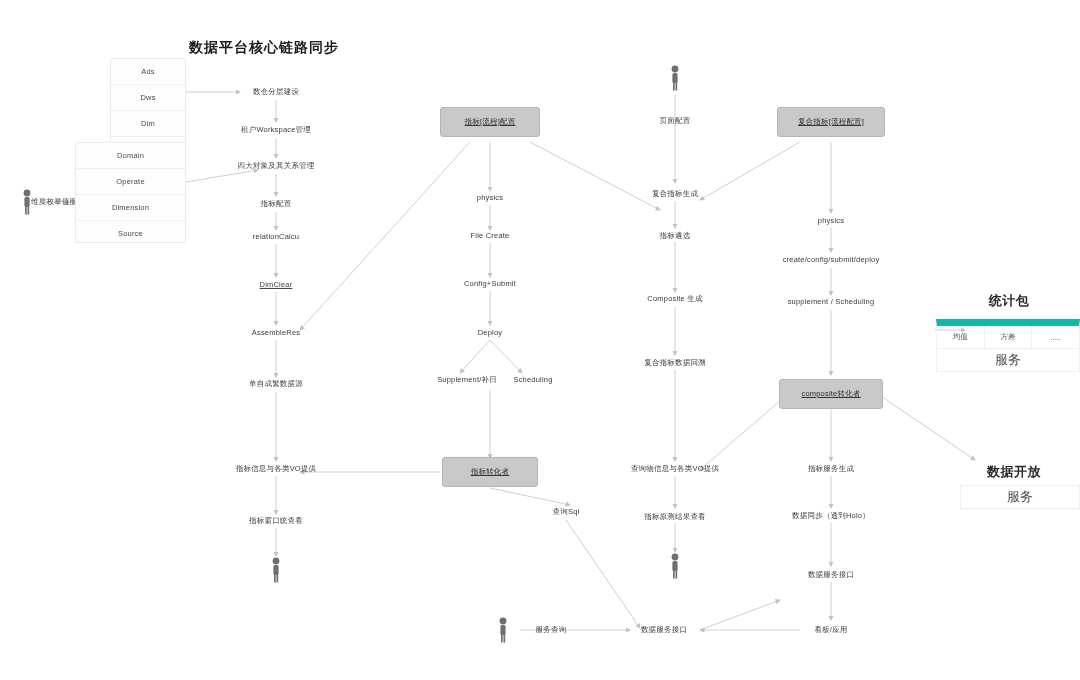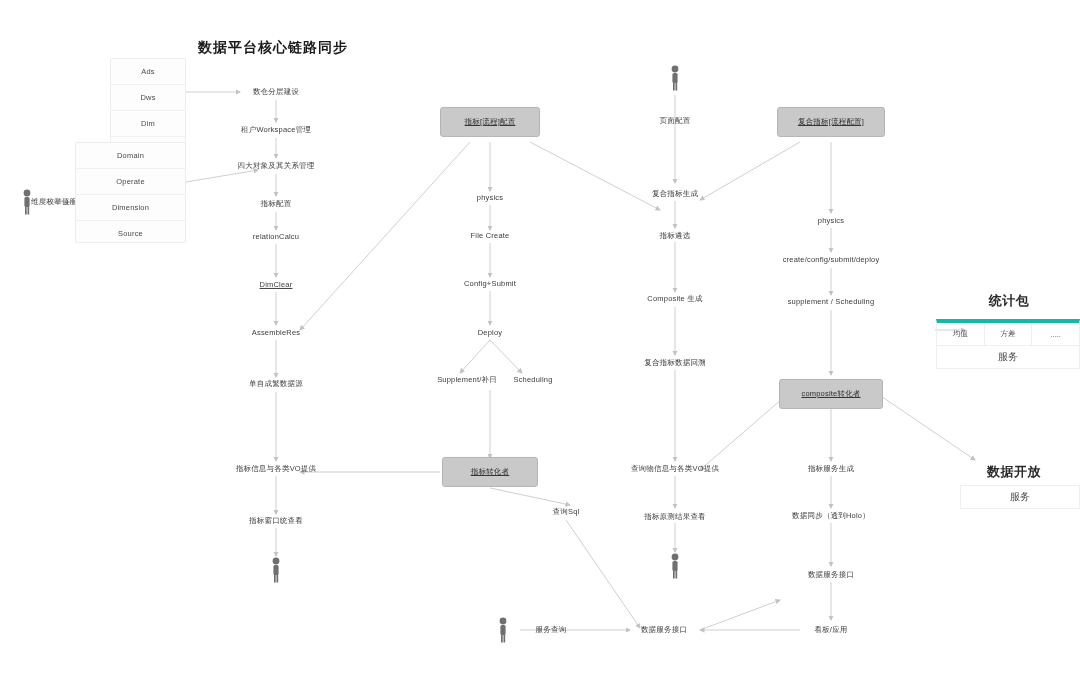--- a/index.html
+++ b/index.html
@@ -83,37 +83,37 @@
   .statbox {
     position: absolute;
     box-sizing: border-box;
   }
   .statbox .srow {
     display: flex;
     border: 1px solid #efefef;
     border-top: none;
     height: 22px;
   }
-  .statbox .srow:first-of-type { border-top: 4px solid #14b8a6; }
+  .statbox .srow:first-of-type { border-top: 7px solid #14b8a6; }
   .statbox .scell {
     flex: 1;
     display: flex;
     align-items: center;
     justify-content: center;
     font-size: 7.5px;
     color: #4a4a4a;
     border-right: 1px solid #efefef;
   }
   .statbox .scell:last-child { border-right: none; }
   .statbox .sfull {
     display: flex;
     align-items: center;
     justify-content: center;
     height: 22px;
-    font-size: 10px;
+    font-size: 13px;
     color: #4a4a4a;
     border: 1px solid #efefef;
     border-top: none;
   }
 </style>
 </head>
 <body>
 
 <div id="canvas">
 
@@ -176,21 +176,21 @@
       <path d="M790,392 L700,470"></path>
       <path d="M875,392 L975,460"></path>
 
       <path d="M935,330 L965,330"></path>
 
       <path d="M520,630 L630,630"></path>
       <path d="M800,630 L700,630"></path>
     </g>
   </svg>
 
-  <div class="node title" style="left:273px; top:47px;">数据平台核心链路同步</div>
+  <div class="node title" style="left:264px; top:47px;">数据平台核心链路同步</div>
 
   <div class="actor" style="left:27px; top:202px;">
     <svg viewBox="0 0 14 26" width="14" height="26">
       <circle cx="7" cy="4" r="3.4" fill="#6f6f6f"></circle>
       <rect x="4.4" y="8" width="5.2" height="10" rx="1.6" fill="#6f6f6f"></rect>
       <rect x="5" y="17.5" width="1.7" height="8" fill="#6f6f6f"></rect>
       <rect x="7.5" y="17.5" width="1.7" height="8" fill="#6f6f6f"></rect>
     </svg>
   </div>
   <div class="node" style="left:58px; top:202px;">维度枚举值服务</div>

